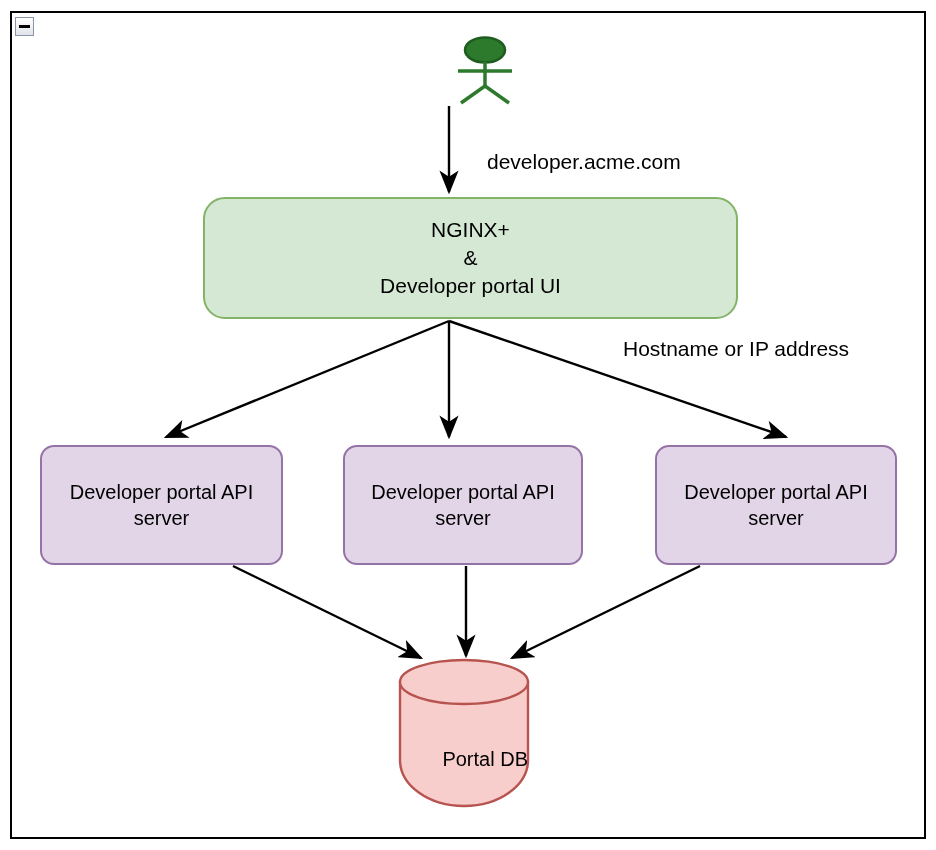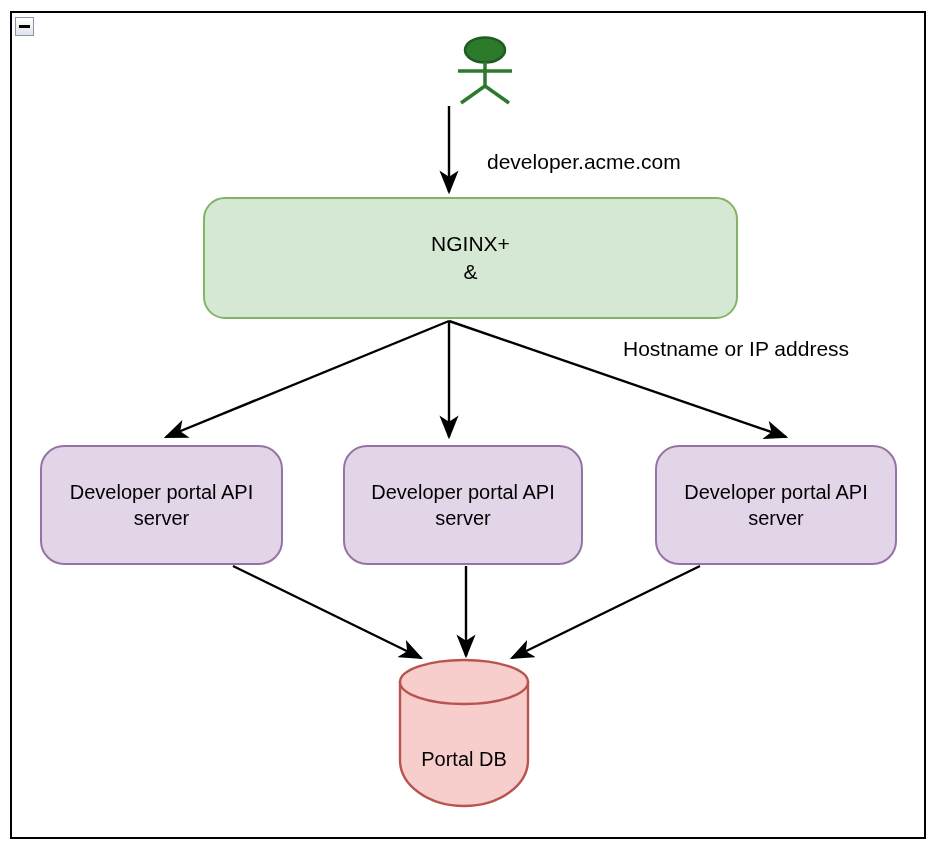--- a/index.html
+++ b/index.html
@@ -76,21 +76,21 @@
     border: 2px solid #82b366;
     border-radius: 22px;
     font-size: 21px;
   }
   .node-api {
     top: 445px;
     width: 243px;
     height: 120px;
     background: #e1d5e7;
     border: 2px solid #9673a6;
-    border-radius: 24px;
+    border-radius: 14px;
     font-size: 20px;
     padding: 0 10px;
   }
   #api-server-1 { left: 40px; }
   #api-server-2 { left: 343px; width: 240px; }
   #api-server-3 { left: 655px; width: 242px; }
 
   
   #portal-db {
     position: absolute;
@@ -98,21 +98,21 @@
     top: 660px;
     width: 128px;
     height: 146px;
     z-index: 10;
   }
   #portal-db .db-label {
     position: absolute;
     left: 0;
     top: 88px;
     width: 100%;
-    text-align: center;
+    text-align: right;
     font-size: 20px;
     color: #000000;
   }
   
   .edge-label {
     position: absolute;
     color: #000000;
     font-size: 21px;
     white-space: nowrap;
     z-index: 12;
@@ -159,20 +159,21 @@
     <g>
       <path d="M400,682 L400,760 A64,46 0 0 0 528,760 L528,682 Z" fill="#f8cecc" stroke="#b85450" stroke-width="2.4"></path>
       <ellipse cx="464" cy="682" rx="64" ry="22" fill="#f8cecc" stroke="#b85450" stroke-width="2.4"></ellipse>
     </g>
   </svg>
 
   <div class="node node-nginx" id="nginx-ui">
     <div>
       <div>NGINX+</div>
       <div>&amp;</div>
+      <div>Developer portal UI</div>
     </div>
   </div>
 
   <div class="node node-api" id="api-server-1">
     <div>
       <div>Developer portal API</div>
       <div>server</div>
     </div>
   </div>
 

